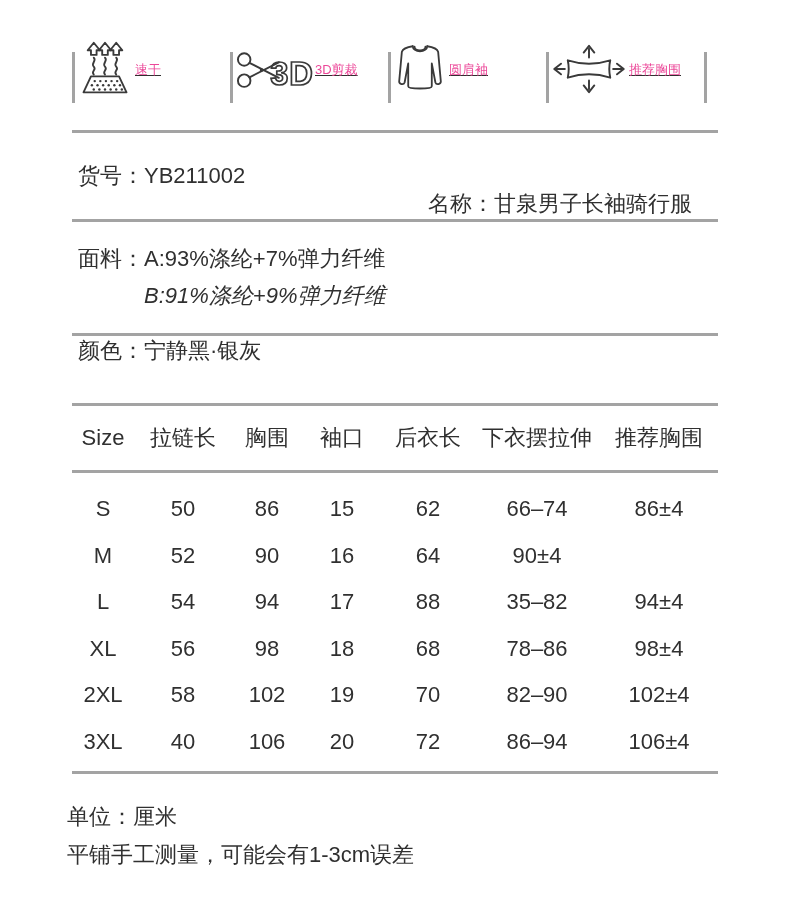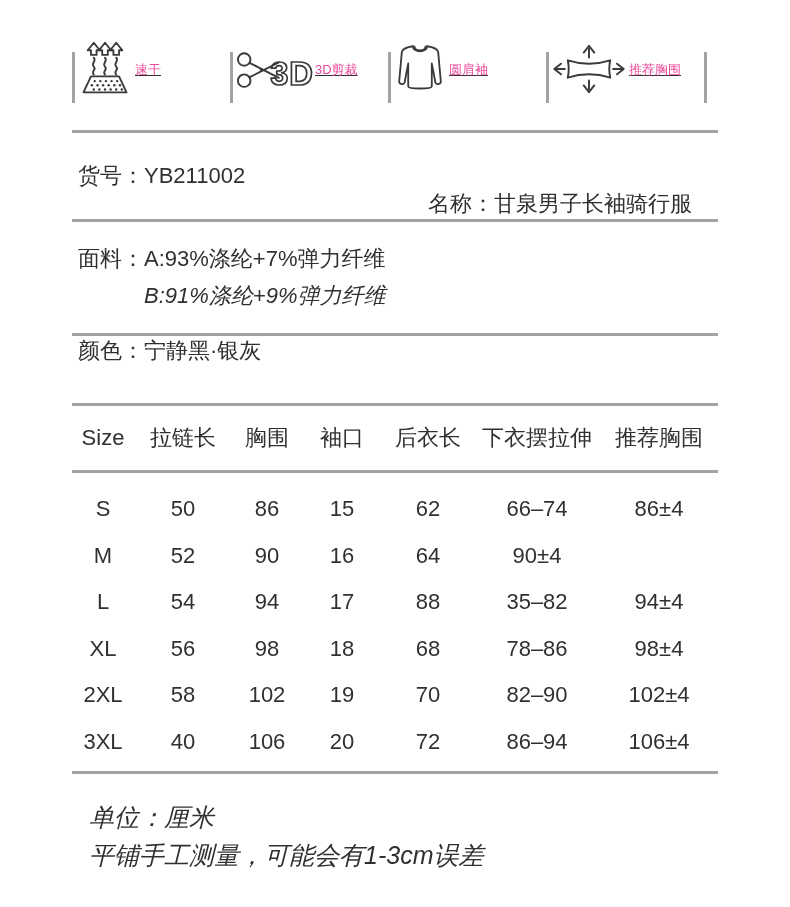--- a/index.html
+++ b/index.html
@@ -56,21 +56,21 @@
   .size-grid {
     display:grid;
     grid-template-columns:62px 98px 70px 80px 92px 126px 118px; 
     text-align:center; align-items:center;
   }
   .size-table-header { margin:0 72px; height:64px; font-size:22px; }
   .size-table-body { margin:0 72px; padding:13px 0 6px 0; }
   .size-table-body .trow { height:46.5px; font-size:22px; }
 
   
-  .notes { margin:24px 83px 0; padding-left:6px; font-size:25px; line-height:38px;font-style:italic; }
+  .notes { margin:24px 61px 0; padding-left:6px; font-size:22px; line-height:38px; }
 </style>
 </head>
 <body>
 
 <div class="page">
 
   <div class="features">
     <div class="vsep"></div>
 
     <div class="feature">

